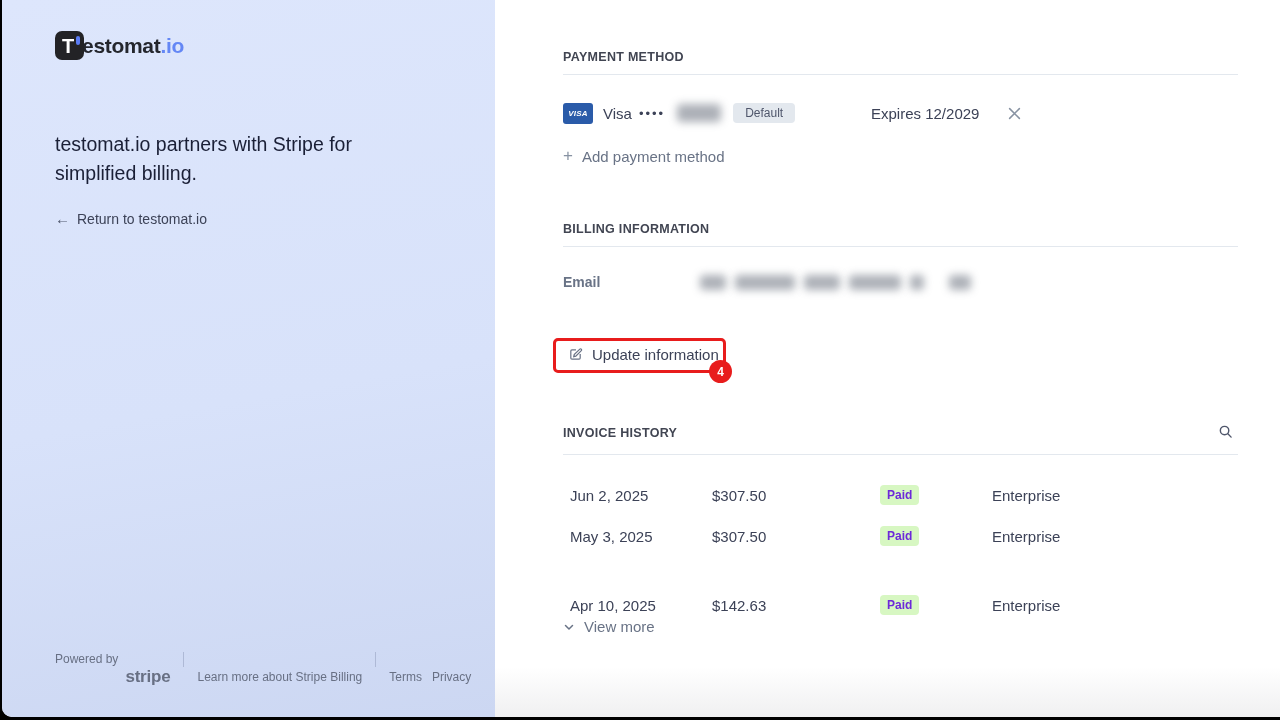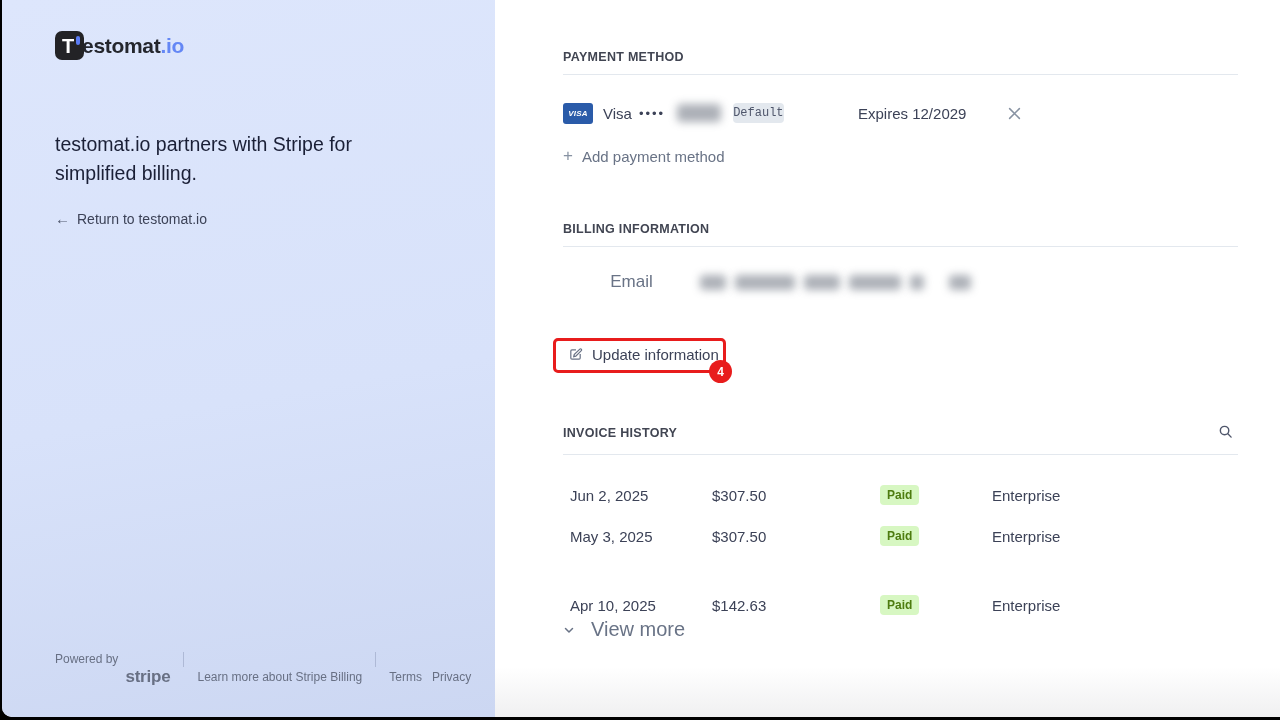--- a/index.html
+++ b/index.html
@@ -27,68 +27,68 @@
 
   .side-footer { position:absolute; left:53px; bottom:30px; display:flex; align-items:center;
                  font-size:12px; color:#687084; white-space:nowrap; }
   .stripe-word { font-weight:700; font-size:17px; color:#6c7590; margin-left:7px; letter-spacing:-0.2px; }
   .vdiv { width:1px; height:15px; background:#aeb9d6; margin:0 13px; }
   .side-footer a { color:#687084; text-decoration:none; cursor:pointer;margin-top:36px; }
   .side-footer .gap { width:10px; }
 
   
   #main { position:absolute; left:493px; right:0; top:0; bottom:0;
-          background:linear-gradient(#ffffff 93%, #f0f0f1 100%);text-align:center; }
+          background:linear-gradient(#ffffff 93%, #f0f0f1 100%); }
   .section-title { position:absolute; left:68px; font-size:12.5px; font-weight:700;
                    letter-spacing:0.3px; color:#414552; }
   .hr { position:absolute; left:68px; width:675px; height:1px; background:#e3e8ee; }
 
   .card-row { position:absolute; left:68px; top:100px; width:675px; height:26px;
               display:flex; align-items:center; }
   .visa-badge { width:30px; height:21px; background:#2a5ba9; border-radius:3px; color:#fff;
                 font-size:8px; font-weight:700; font-style:italic; display:flex; align-items:center;
                 justify-content:center; letter-spacing:0.2px; }
   .card-brand { font-size:15px; color:#3c4257; margin-left:10px; }
   .card-dots { font-size:13px; color:#3c4257; letter-spacing:2px; margin-left:7px; }
   .blur { background:#5a6270; opacity:0.5; filter:blur(4px); border-radius:4px; }
   .card-last4 { width:44px; height:18px; margin-left:12px; }
   .default-badge { background:#e3e8ee; color:#4f566b; font-size:12px; border-radius:4px;
-                   padding:3px 0; margin-left:12px;font-family:Liberation Mono, monospace; }
-  .expires { position:absolute; left:295px; font-size:15px; color:#3c4257; }
+                   padding:3px 12px; margin-left:12px; }
+  .expires { position:absolute; left:308px; font-size:15px; color:#3c4257; }
   .close-x { position:absolute; left:442px; top:4px; width:18px; height:18px; color:#8792a2;
              cursor:pointer; display:flex; align-items:center; justify-content:center; }
 
   .add-method { position:absolute; left:68px; top:146px; font-size:15px; color:#697386;
                 display:flex; align-items:center; gap:9px; cursor:pointer; }
   .add-method .plus { font-size:17px; color:#8792a2; }
 
   .info-row { position:absolute; left:68px; width:675px; display:flex; align-items:center; }
-  .info-label { font-size:17px; color:#697386; width:137px; }
+  .info-label { font-size:14px; color:#697386; width:137px;font-weight:bold; }
   .email-blobs { display:flex; align-items:center; gap:9px; }
   .addr-blob { width:24px; height:12px; }
 
   .update-btn { position:absolute; left:73px; top:346px; font-size:15px; color:#3c4257;
                 display:flex; align-items:center; gap:9px; cursor:pointer; }
   .red-box { position:absolute; left:58px; top:338px; width:173px; height:35px;
              border:3px solid #e81c1c; border-radius:5px; }
   .red-badge { position:absolute; left:214px; top:360px; width:23px; height:23px; background:#e81c1c;
                border-radius:50%; color:#fff; font-size:12px; font-weight:700;
                display:flex; align-items:center; justify-content:center; }
 
   .search-btn { position:absolute; left:723px; top:424px; width:20px; height:20px; color:#697386; cursor:pointer; }
 
   .inv-row { position:absolute; left:68px; width:675px; height:22px; cursor:pointer; }
   .inv-date { position:absolute; left:7px; font-size:15px; color:#3c4257; }
   .inv-amt  { position:absolute; left:149px; font-size:15px; color:#3c4257; }
-  .paid-badge { position:absolute; left:317px; top:-2px; background:#d7f7c2; color:#4d7c0f;
+  .paid-badge { position:absolute; left:317px; top:-2px; background:#d7f7c2; color:#6d28d9;
                 font-size:12px; font-weight:600; border-radius:4px; padding:3px 7px; }
   .inv-plan { position:absolute; left:429px; font-size:15px; color:#3c4257; }
 
-  .view-more { position:absolute; left:68px; top:618px; font-size:20px; color:#697386;
-               display:flex; align-items:center; gap:16px; cursor:pointer; }
+  .view-more { position:absolute; left:68px; top:618px; font-size:15px; color:#697386;
+               display:flex; align-items:center; gap:9px; cursor:pointer; }
   svg { display:block; }
 </style>
 </head>
 <body>
 
 <div id="app">
 
   <div id="sidebar">
     <div class="logo">
       <div class="logo-mark">

